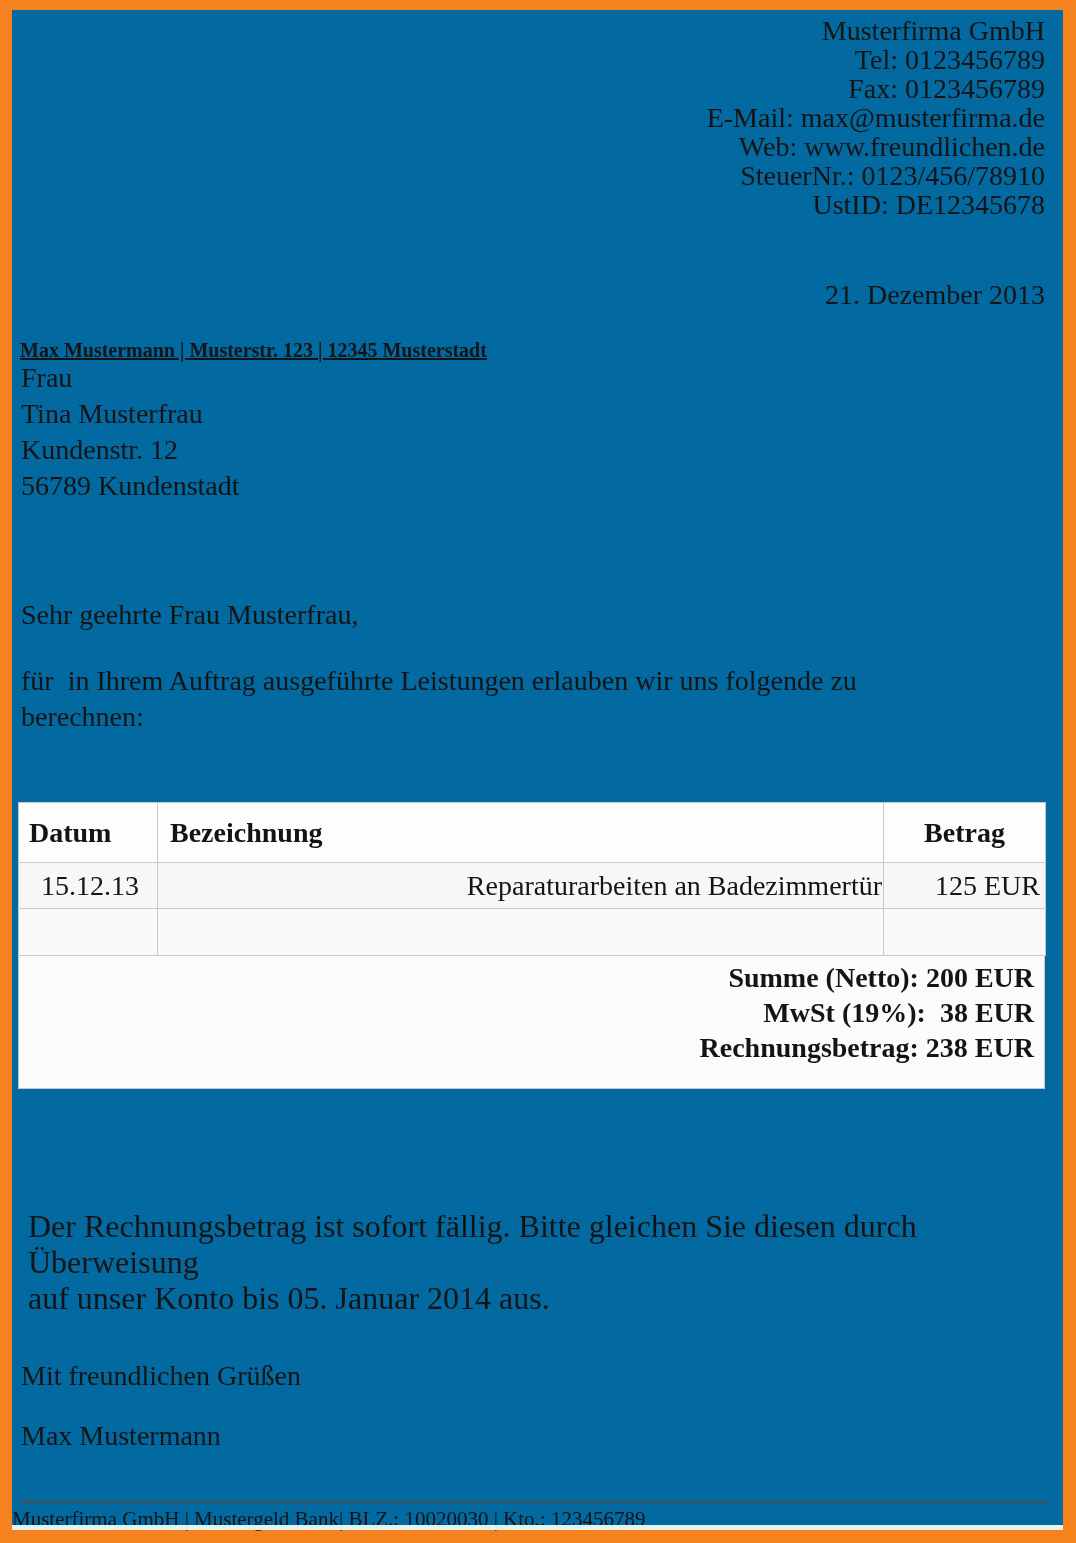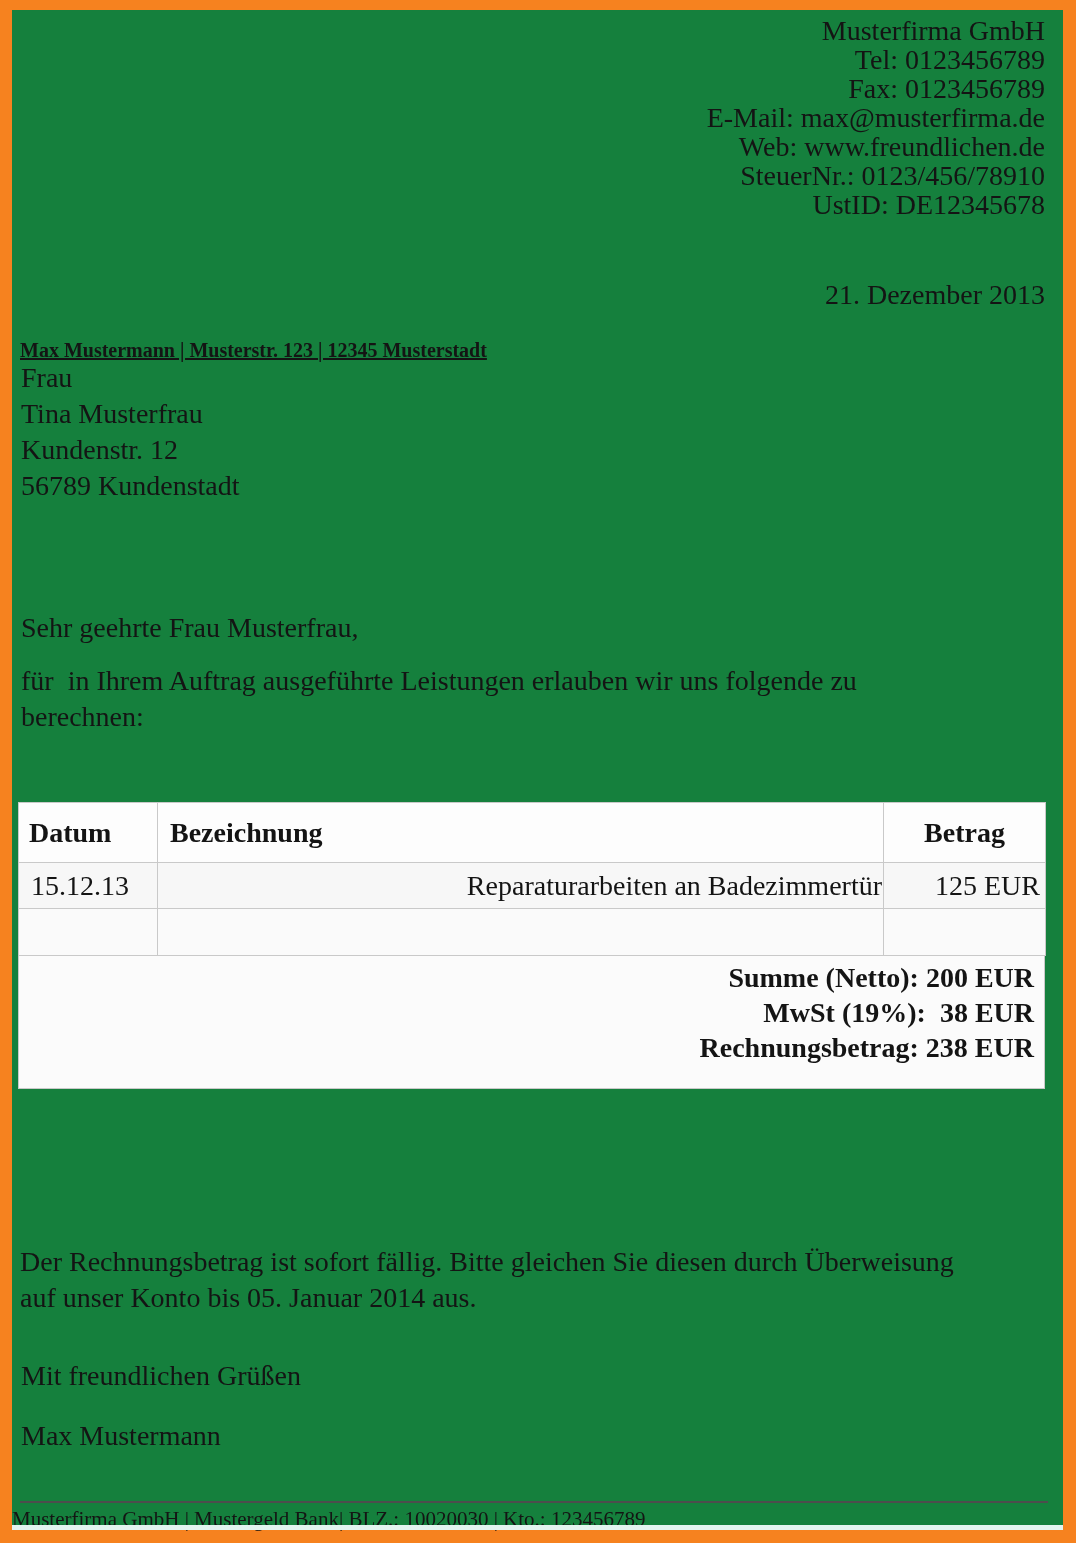--- a/index.html
+++ b/index.html
@@ -9,21 +9,21 @@
     width: 1076px;
     height: 1543px;
     background: #F6821F;              
     font-family: "Liberation Serif", "DejaVu Serif", serif;
     color: #141414;
     overflow: hidden;
   }
   .inner {
     position: absolute;
     top: 10px; left: 12px; right: 13px; bottom: 13px;
-    background: #15803d;
+    background: #0369a1;
     text-decoration: underline;
   }
   .inner > div { position: absolute; }
 
   
   .company {
     top: 6px; right: 18px;
     text-align: right;
     font-size: 28px;
     line-height: 29px;
@@ -35,21 +35,21 @@
   .sender {
     top: 329px; left: 8px;
     font-size: 20px;
     font-weight: bold;
     text-decoration: underline;
     white-space: nowrap;
   }
 
   .recipient { top: 350px; left: 9px; font-size: 28px; line-height: 36px; }
 
-  .greeting { top: 589px; left: 9px; font-size: 28px; margin-top: 13px; }
+  .greeting { top: 589px; left: 9px; font-size: 28px; }
 
   .intro { top: 653px; left: 9px; font-size: 28px; line-height: 36px; }
 
   .items { top: 792px; left: 6px; width: 1027px; }
 
   table.invoice {
     border-collapse: collapse;
     table-layout: fixed;
     width: 1027px;
     font-size: 28px;
@@ -62,39 +62,39 @@
     vertical-align: middle;
     overflow: hidden;
     white-space: nowrap;
   }
   table.invoice thead tr { height: 60px; background: #fdfdfd; }
   table.invoice tbody tr { height: 46px; background: #f7f7f7; }
   table.invoice tbody tr.empty { height: 47px; background: #fafafa; }
   th.h-datum { text-align: left; padding-left: 10px; font-weight: bold; }
   th.h-bez   { text-align: left; padding-left: 12px; font-weight: bold; }
   th.h-betrag{ text-align: center; font-weight: bold; }
-  td.d-datum { text-align: left; padding-left: 12px; }
+  td.d-datum { text-align: left; padding-left: 22px; }
   td.d-bez   { text-align: right; padding-left: 12px; }
   td.d-betrag{ text-align: right; padding-right: 5px; }
 
   .totals {
     box-sizing: border-box;
     margin-top: -1px;
     width: 1027px;
     height: 134px;
     border: 1px solid #c9c9c9;
     background: #fbfbfb;
     text-align: right;
     font-weight: bold;
     font-size: 28px;
     line-height: 35px;
     padding: 4px 10px 0 0;
   }
 
-  .payment { top: 1198px; left: 8px; width: 1030px; font-size: 28px; line-height: 36px; margin-top: 36px; }
+  .payment { top: 1198px; left: 16px; width: 1030px; font-size: 32px; line-height: 36px; }
 
   .closing   { top: 1338px; left: 9px; font-size: 28px; margin-top: 12px; }
   .signature { top: 1410px; left: 9px; font-size: 28px; }
 
   .footer-rule { top: 1491px; left: 8px; width: 1028px; height: 2px; background: #4d4d4d; }
   .footer {
     top: 1497px; left: 0; right: 0;
     text-align: left;
     font-size: 21px;
     line-height: 24px;

